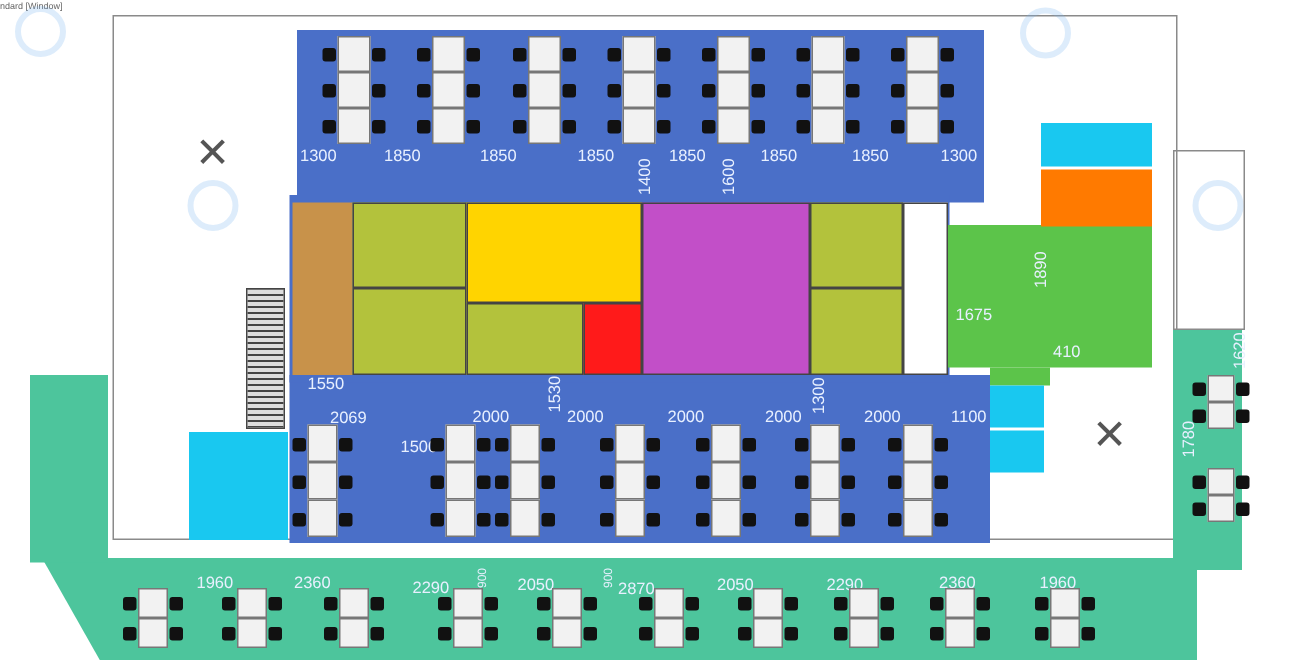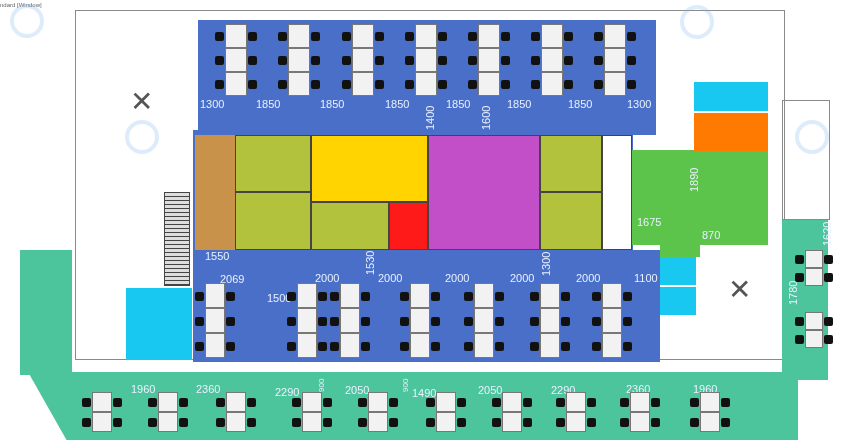--- a/index.html
+++ b/index.html
@@ -84,30 +84,30 @@
 <div class="dim" style="left:510px;top:273px;">2000</div>
 <div class="dim" style="left:576px;top:273px;">2000</div>
 <div class="dim" style="left:634px;top:273px;">1100</div>
 <div class="dim v" style="left:365px;top:275px;">1530</div>
 <div class="dim v" style="left:541px;top:276px;">1300</div>
 
 <div class="dim" style="left:131px;top:384px;">1960</div>
 <div class="dim" style="left:196px;top:384px;">2360</div>
 <div class="dim" style="left:275px;top:387px;">2290</div>
 <div class="dim" style="left:345px;top:385px;">2050</div>
-<div class="dim" style="left:412px;top:388px;">1490</div>
+<div class="dim" style="left:412px;top:388px;">2870</div>
 <div class="dim" style="left:478px;top:385px;">2050</div>
 <div class="dim" style="left:551px;top:385px;">2290</div>
 <div class="dim" style="left:626px;top:384px;">2360</div>
 <div class="dim" style="left:693px;top:384px;">1960</div>
 <div class="dim v" style="left:316px;top:392px;font-size:8px;">900</div>
 <div class="dim v" style="left:400px;top:392px;font-size:8px;">900</div>
 
-<div class="dim" style="left:637px;top:205px;margin-top:12px;">1675</div>
-<div class="dim" style="left:702px;top:230px;">870</div>
+<div class="dim" style="left:637px;top:205px;">1675</div>
+<div class="dim" style="left:702px;top:230px;">410</div>
 <div class="dim v" style="left:689px;top:192px;">1890</div>
 
 <div class="dim v" style="left:822px;top:246px;">1620</div>
 <div class="dim v" style="left:788px;top:305px;">1780</div>
 
 <div class="watermark" style="left:10px;top:4px;"></div>
 <div class="watermark" style="left:125px;top:120px;"></div>
 <div class="watermark" style="left:795px;top:120px;"></div>
 <div class="watermark" style="left:680px;top:5px;"></div>
 

